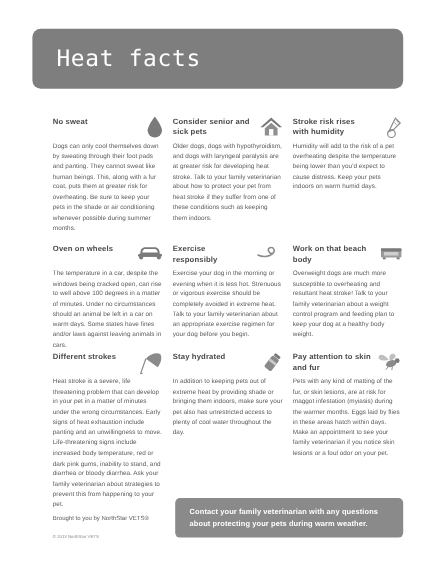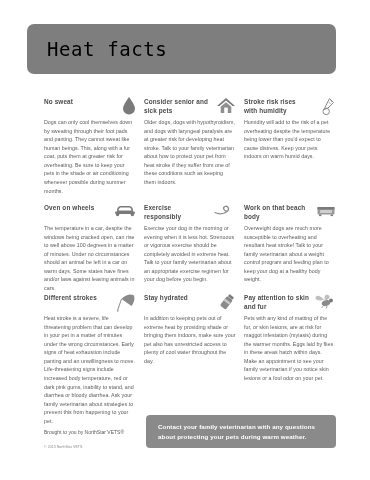--- a/index.html
+++ b/index.html
@@ -27,21 +27,21 @@
     left: 27px;
     top: 24px;
     width: 309px;
     height: 50px;
     background: #7e7e7e;
     border-radius: 7px;
     display: flex;
     align-items: center;
   }
   .header-title {
-    color: #000000;
+    color: #ffffff;
     font-family: "DejaVu Sans Mono", monospace;
     font-size: 19px;
     letter-spacing: 0.6px;
     margin-left: 20px;
     font-weight: 400;
   }
 
   
   .facts-grid {
     position: absolute;

